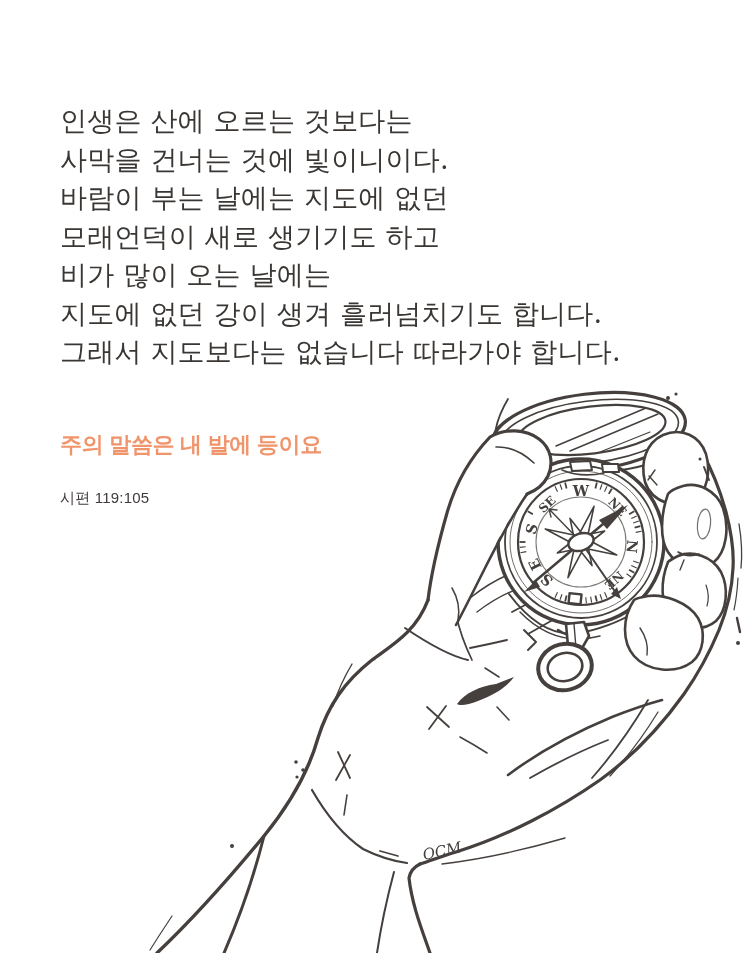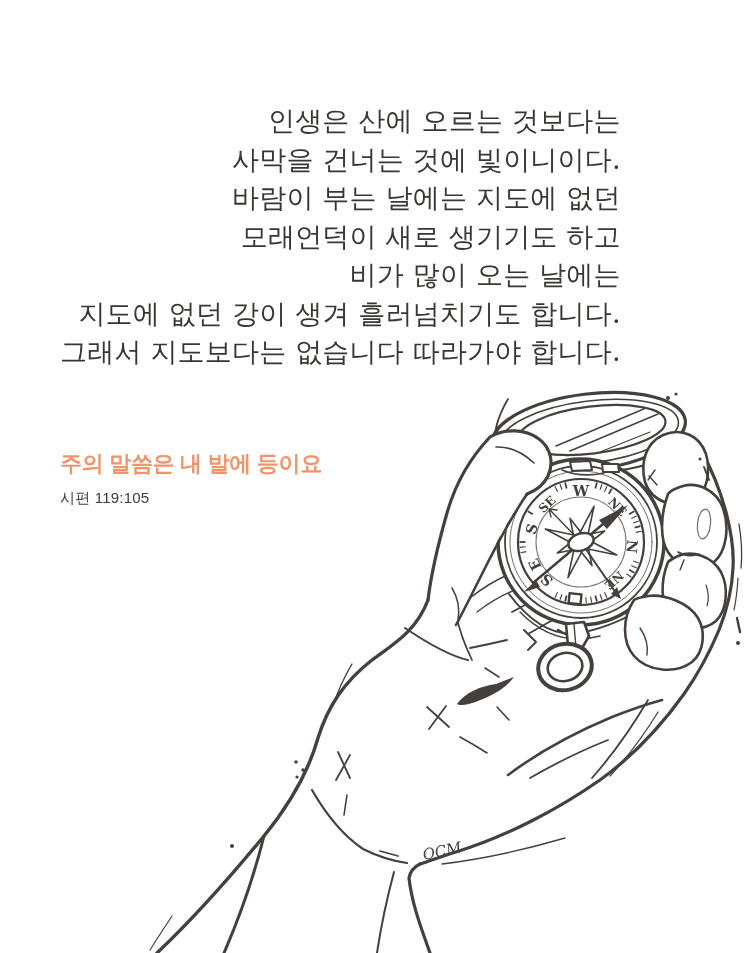--- a/index.html
+++ b/index.html
@@ -4,30 +4,29 @@
 <style>
   :root{
     --ink:#3a3633;
     --accent:#f0946c;
     --stroke:#45403d;
   }
   html,body{margin:0;padding:0;background:#ffffff;}
   .page{
     position:relative;width:754px;height:953px;background:#ffffff;overflow:hidden;
     font-family:"Liberation Sans",sans-serif;
-    text-align:right;
   }
   .poem{
     position:absolute;left:60px;top:102px;
     font-family:"DejaVu Serif","Liberation Serif",serif;
     font-size:27px;line-height:38.5px;letter-spacing:0.2px;
     color:var(--ink);white-space:nowrap;
   }
   .verse{
-    position:absolute;left:60px;top:450px;
+    position:absolute;left:60px;top:431px;
     font-size:22px;line-height:28px;font-weight:700;letter-spacing:-0.3px;
     color:var(--accent);white-space:nowrap;
   }
   .reference{
     position:absolute;left:60px;top:489px;
     font-size:15px;letter-spacing:0.2px;color:#3f3b3a;white-space:nowrap;
   }
   svg.illus{position:absolute;left:0;top:0;width:754px;height:953px;}
   svg.illus *{vector-effect:none;}
   .s{fill:none;stroke:var(--stroke);stroke-linecap:round;stroke-linejoin:round;}

